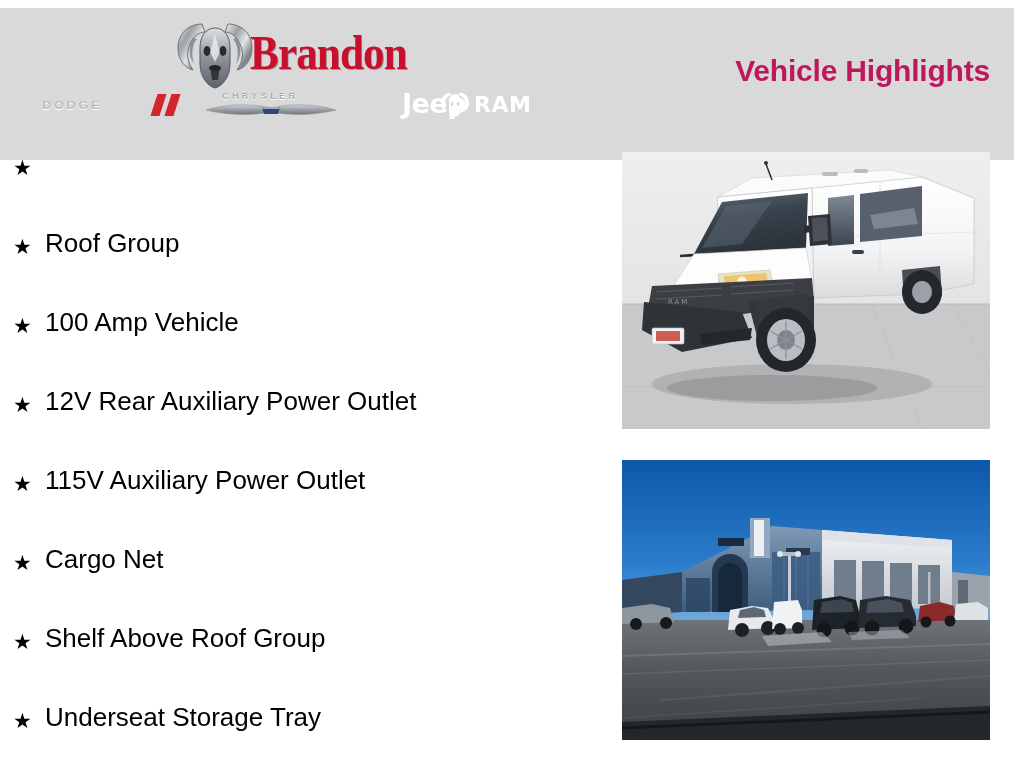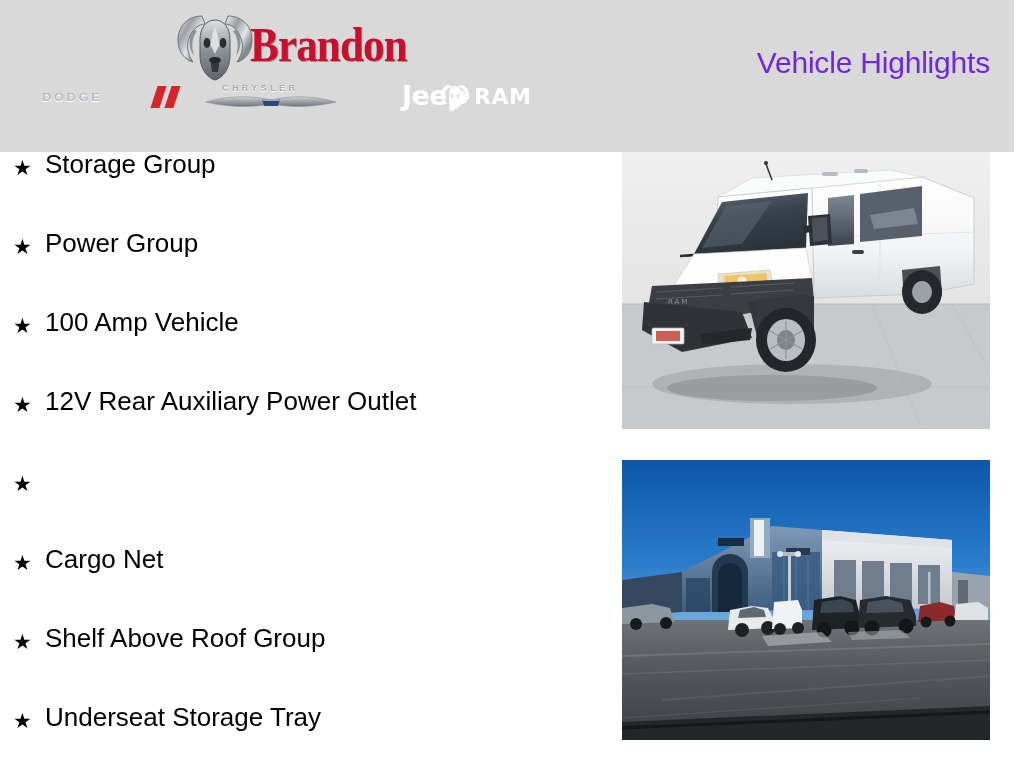--- a/index.html
+++ b/index.html
@@ -13,21 +13,21 @@
     background: #ffffff;
     font-family: "Liberation Sans", sans-serif;
     overflow: hidden;
     position: relative;
   }
 
   
   #header-bar {
     position: absolute;
     left: 0;
-    top: 0;
+    top: 8px;
     width: 1014px;
     height: 152px;
     background: #d9d9d9;
   }
 
   #dealer-logo {
     position: absolute;
     left: 34px;
     top: 8px;
     width: 500px;
@@ -160,22 +160,22 @@
     font-family: "DejaVu Sans", sans-serif;
     line-height: 1;
     white-space: nowrap;
   }
 
   #page-title {
     position: absolute;
     right: 24px;
     top: 46px;
     font-size: 30px;
-    font-weight: normal;
-    color: #6d28d9;
+    font-weight: bold;
+    color: #be185d;
     white-space: nowrap;
     letter-spacing: -0.2px;
   }
 
   
   #highlights-list {
     position: absolute;
     left: 0;
     top: 148px;
     width: 600px;
@@ -305,40 +305,40 @@
     </div>
   </div>
 
   <div id="page-title">Vehicle Highlights</div>
 </div>
 
 <div id="highlights-list">
 
   <div class="highlight-item">
     <span class="star-bullet">★</span>
-    <span class="highlight-label">Storage Group</span>
-  </div>
-
-  <div class="highlight-item">
-    <span class="star-bullet">★</span>
-    <span class="highlight-label">Power Group</span>
+  </div>
+
+  <div class="highlight-item">
+    <span class="star-bullet">★</span>
+    <span class="highlight-label">Roof Group</span>
   </div>
 
   <div class="highlight-item">
     <span class="star-bullet">★</span>
     <span class="highlight-label">100 Amp Vehicle</span>
   </div>
 
   <div class="highlight-item">
     <span class="star-bullet">★</span>
     <span class="highlight-label">12V Rear Auxiliary Power Outlet</span>
   </div>
 
   <div class="highlight-item">
     <span class="star-bullet">★</span>
+    <span class="highlight-label">115V Auxiliary Power Outlet</span>
   </div>
 
   <div class="highlight-item">
     <span class="star-bullet">★</span>
     <span class="highlight-label">Cargo Net</span>
   </div>
 
   <div class="highlight-item">
     <span class="star-bullet">★</span>
     <span class="highlight-label">Shelf Above Roof Group</span>

